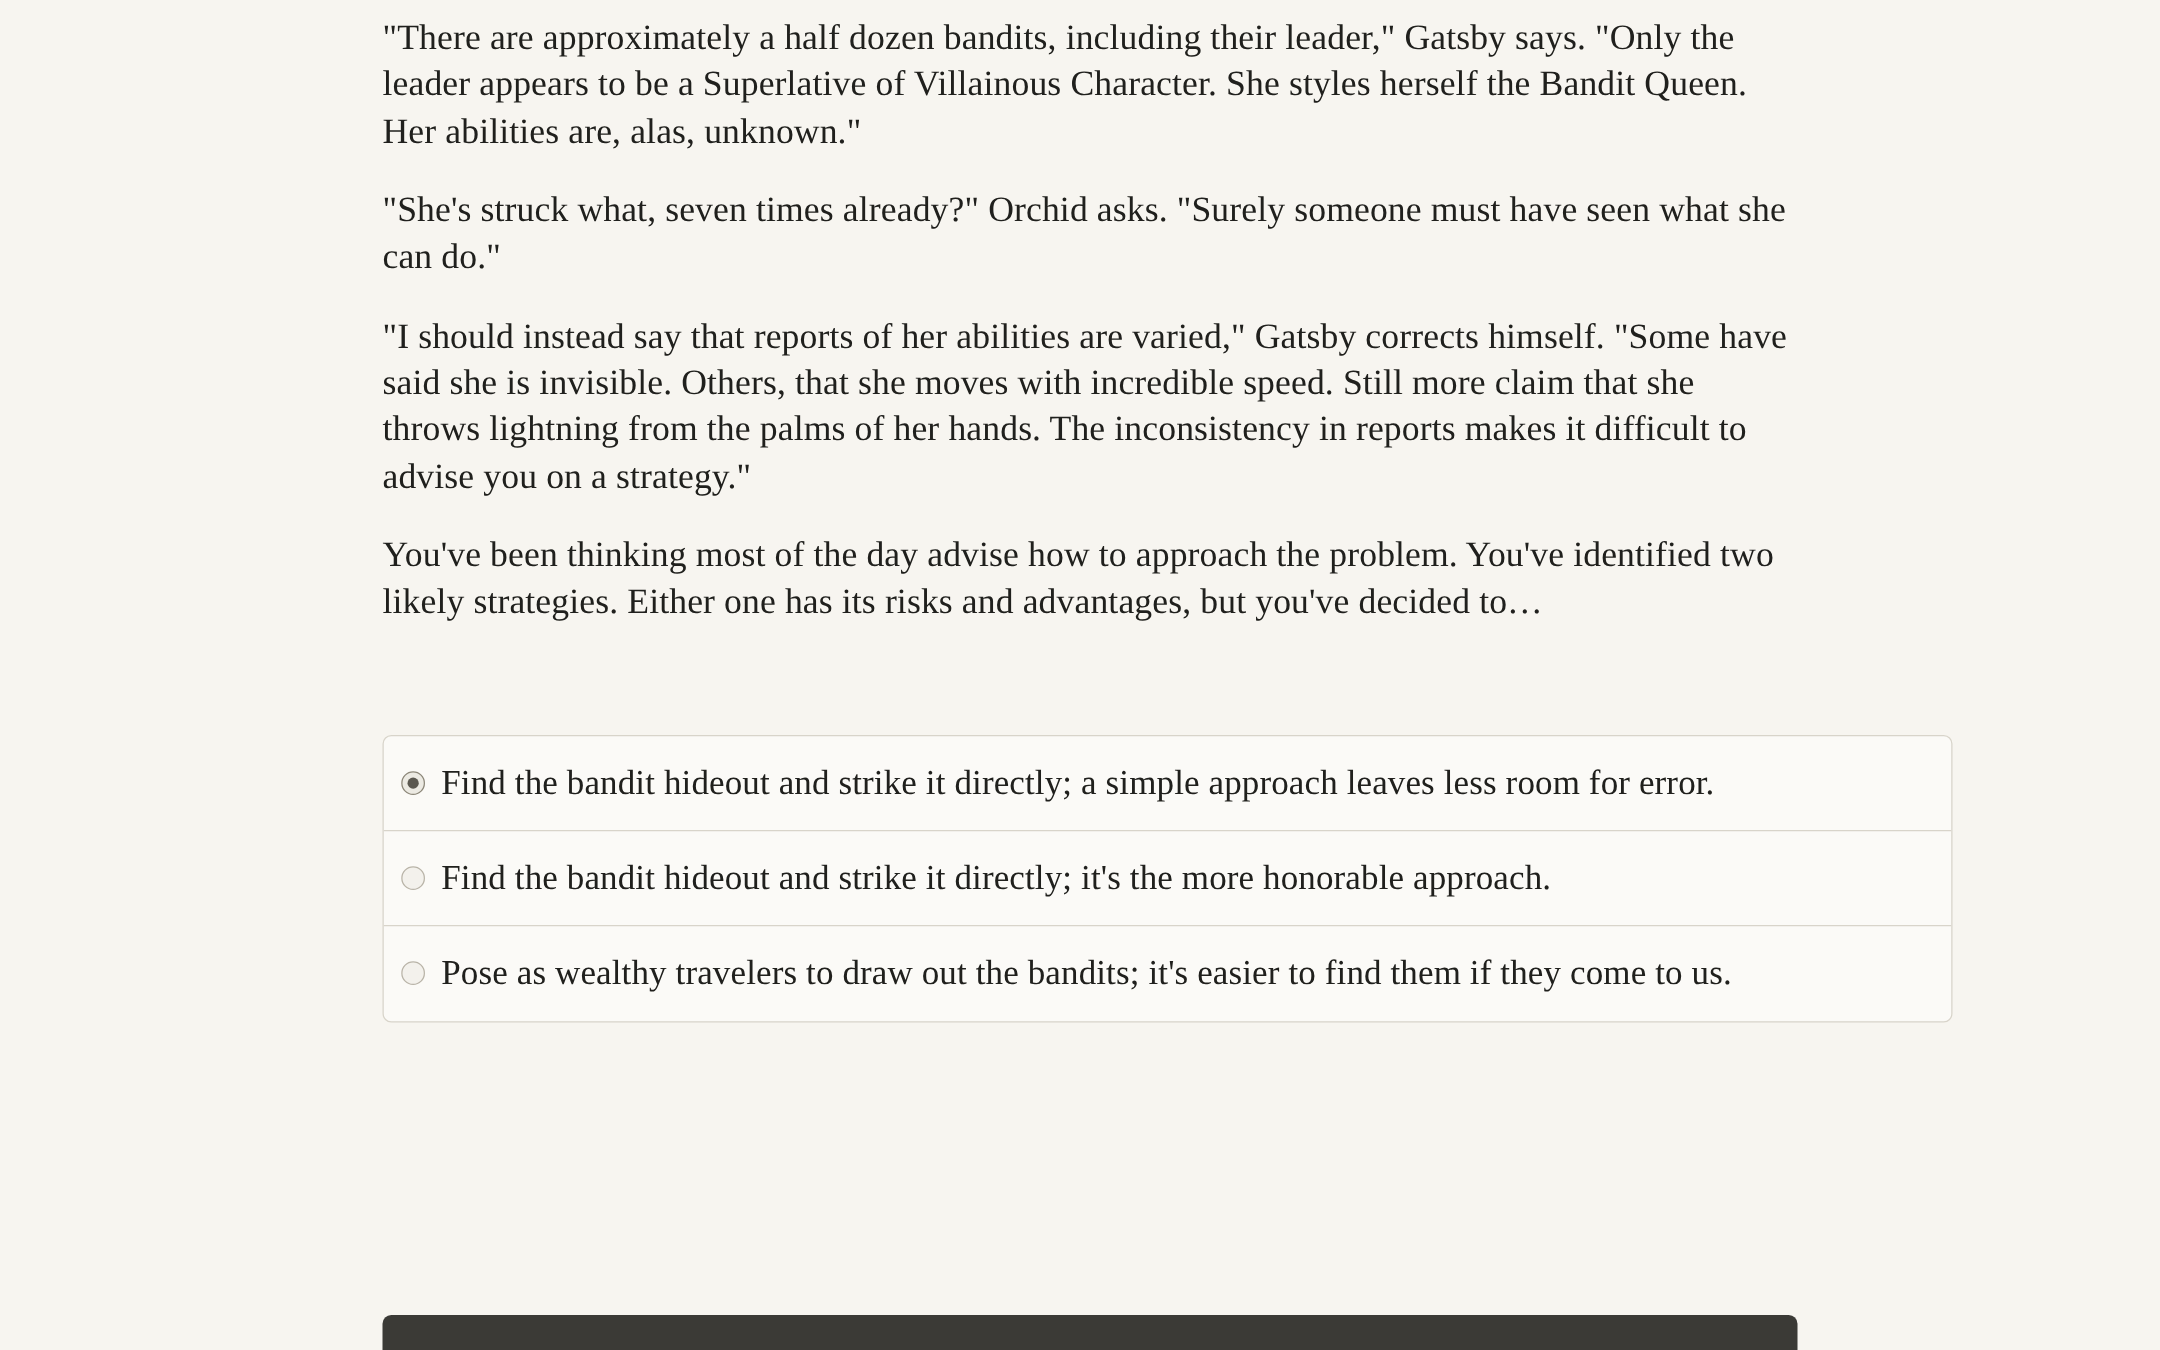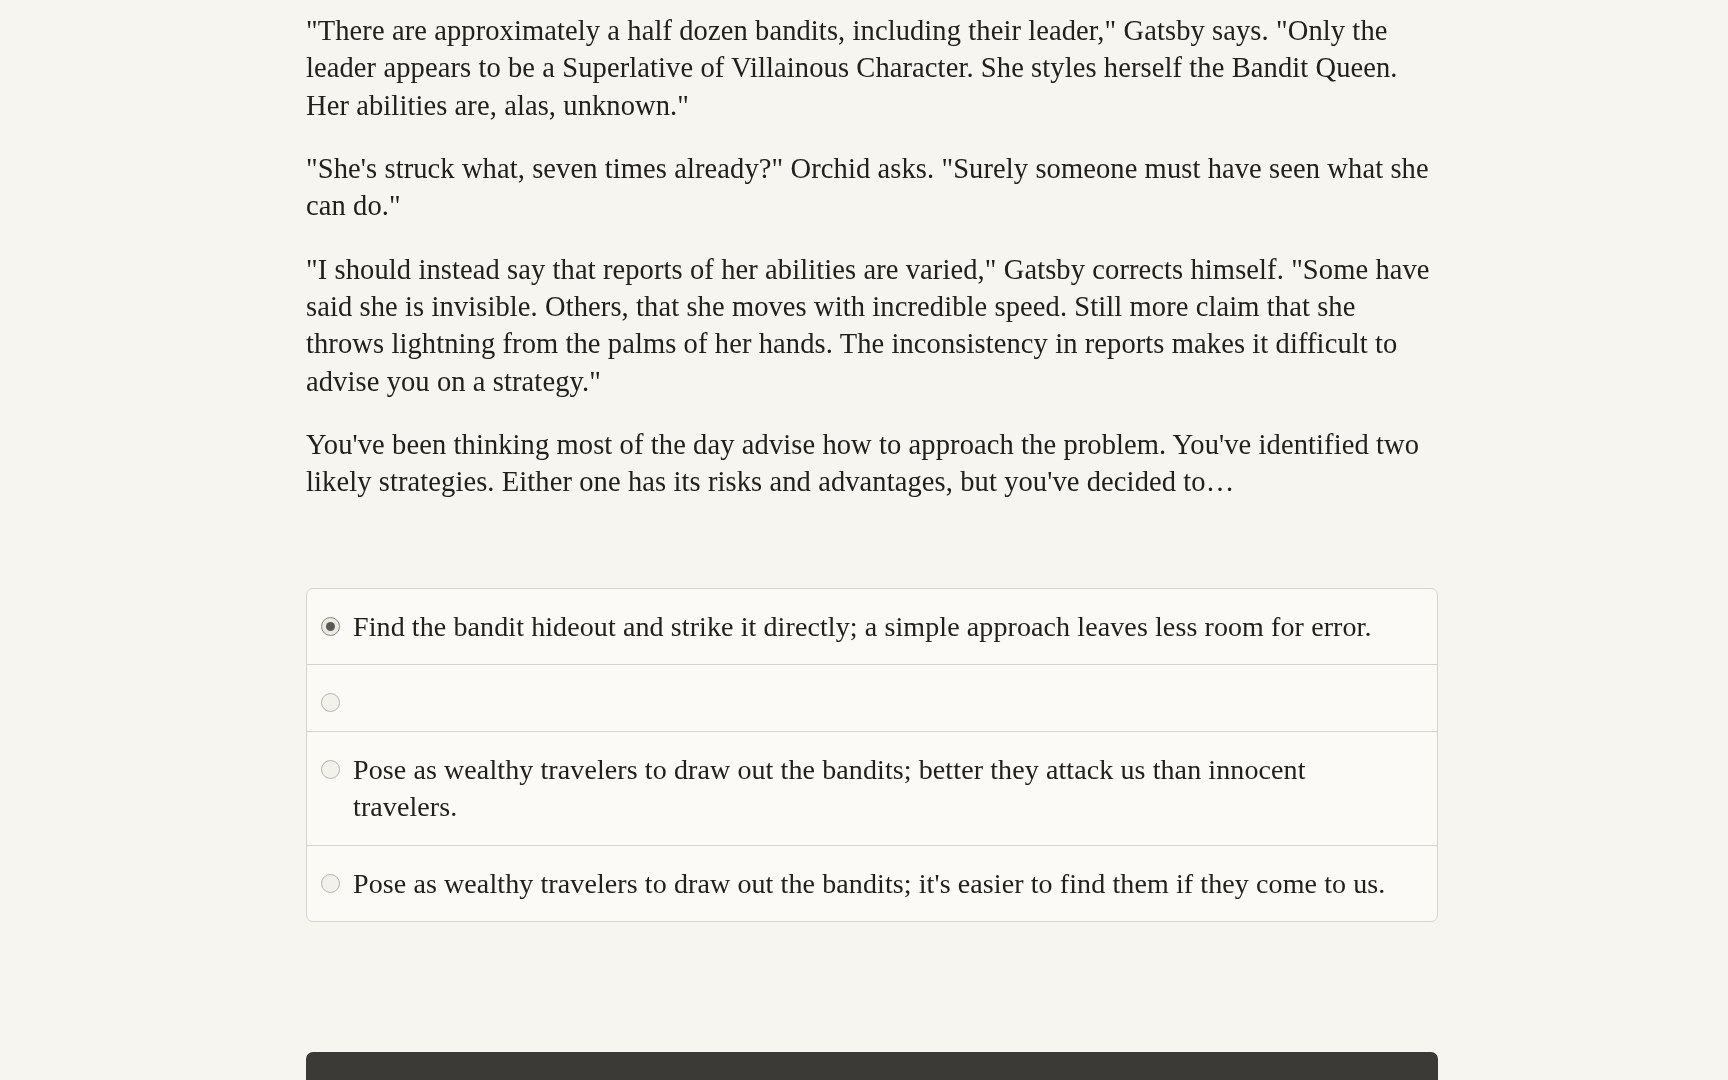--- a/index.html
+++ b/index.html
@@ -33,21 +33,21 @@
     letter-spacing: 0.1px;
     color: #20201d;
   }
   .para:last-child {
     margin-bottom: 0;
   }
   .choices {
     position: absolute;
     left: 306px;
     top: 588px;
-    width: 1132px;
+    width: 1256px;
     border: 1px solid #d8d4ca;
     border-radius: 7px;
     background: #fbfaf7;
     box-sizing: border-box;
   }
   .choice {
     display: flex;
     align-items: flex-start;
     padding: 19px 22px 19px 14px;
     border-bottom: 1px solid #d8d4ca;
@@ -115,26 +115,23 @@
 
   <div class="choices">
 
     <div class="choice">
       <span class="radio selected"></span>
       <span class="choice-label">Find the bandit hideout and strike it directly; a simple approach leaves less room for error.</span>
     </div>
 
     <div class="choice">
       <span class="radio"></span>
+      <span class="choice-label">Find the bandit hideout and strike it directly; it's the more honorable approach.</span>
     </div>
 
-    <div class="choice">
-      <span class="radio"></span>
-      <span class="choice-label">Pose as wealthy travelers to draw out the bandits; better they attack us than innocent travelers.</span>
-    </div>
 
     <div class="choice">
       <span class="radio"></span>
       <span class="choice-label">Pose as wealthy travelers to draw out the bandits; it's easier to find them if they come to us.</span>
     </div>
 
   </div>
 
   <div class="footer-bar"></div>
 

